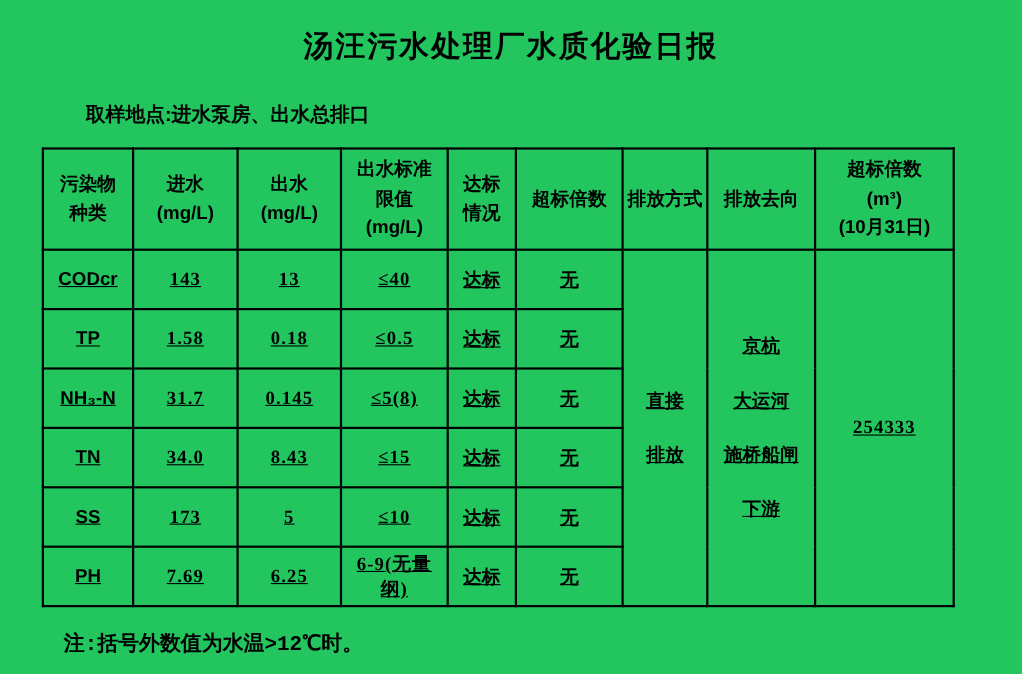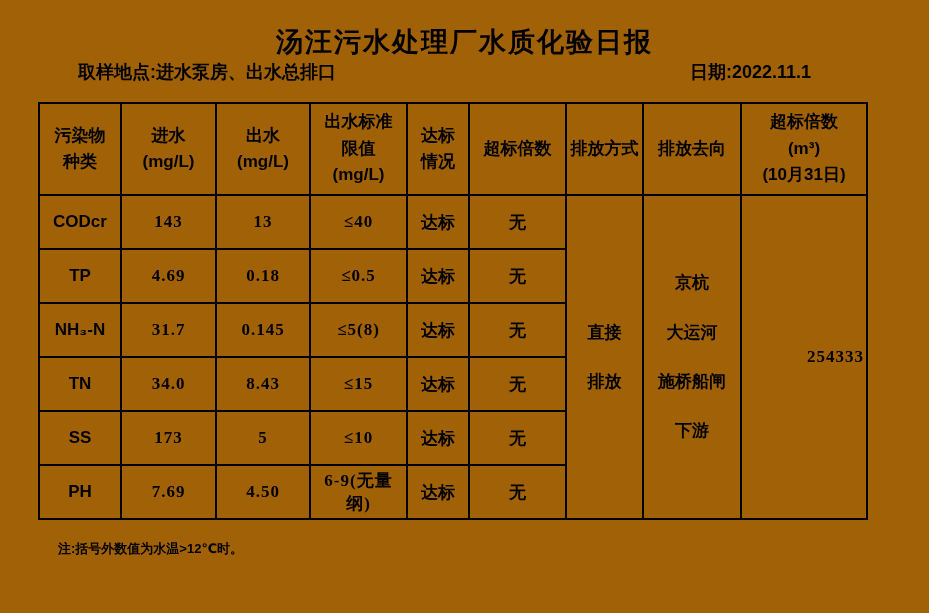--- a/index.html
+++ b/index.html
@@ -6,36 +6,37 @@
     margin: 0;
     padding: 0;
     background: #ffffff;
     color: #000000;
     font-family: "Liberation Sans", "DejaVu Sans", sans-serif;
   }
   .page {
     position: relative;
     width: 929px;
     height: 613px;
-    background: #a16207;
+    background: #22c55e;
     overflow: hidden;
   }
   .report-title {
     padding-top: 24px;
     text-align: center;
     font-size: 27px;
     font-weight: bold;
     letter-spacing: 2px;
   }
   .meta-row {
     display: flex;
     justify-content: space-between;
     align-items: baseline;
+    margin-top: 32px;
     padding-left: 78px;
-    padding-right: 118px;
+    padding-right: 78px;
     font-size: 18px;
     font-weight: bold;
   }
   table.report-table {
     margin-left: 38px;
     margin-top: 18px;
     border-collapse: collapse;
     table-layout: fixed;
     width: 828px;
     text-align: center;
@@ -49,53 +50,53 @@
     font-weight: bold;
     font-size: 17px;
   }
   table.report-table thead th {
     height: 90px;
     line-height: 1.55;
     font-weight: bold;
   }
   table.report-table tbody td {
     height: 52px;
+    text-decoration: underline;
   }
   td.num-cell {
     font-family: "Liberation Serif", "DejaVu Serif", serif;
     letter-spacing: 1px;
   }
   td.merged-cell {
     line-height: 2.9;
     border-radius: 31px;
   }
   td.volume-cell {
     font-family: "Liberation Serif", "DejaVu Serif", serif;
     font-weight: normal;
     font-size: 23px;
     letter-spacing: 1px;
-    text-align: right;
   }
   .footnote {
     margin-top: 20px;
     margin-left: 58px;
-    font-size: 13px;
+    font-size: 19px;
     font-weight: bold;
+    font-family: Liberation Mono, monospace;
   }
 </style>
 </head>
 <body>
 
 <div class="page">
 
   <div class="report-title">汤汪污水处理厂水质化验日报</div>
 
   <div class="meta-row">
     <span>取样地点:进水泵房、出水总排口</span>
-    <span>日期:2022.11.1</span>
   </div>
 
   <table class="report-table">
     <colgroup>
       <col style="width:82px">
         <col style="width:95px">
         <col style="width:94px">
       <col style="width:97px">
         <col style="width:62px">
         <col style="width:97px">
@@ -135,21 +136,21 @@
         <td class="merged-cell" rowspan="6">直接
 排放</td>
         <td class="merged-cell" rowspan="6">京杭
 大运河
 施桥船闸
 下游</td>
         <td class="volume-cell" rowspan="6">254333</td>
       </tr>
       <tr>
         <td>TP</td>
-        <td class="num-cell">4.69</td>
+        <td class="num-cell">1.58</td>
         <td class="num-cell">0.18</td>
         <td class="num-cell">≤0.5</td>
         <td>达标</td>
         <td>无</td>
       </tr>
       <tr>
         <td>NH₃-N</td>
         <td class="num-cell">31.7</td>
         <td class="num-cell">0.145</td>
         <td class="num-cell">≤5(8)</td>
@@ -168,21 +169,21 @@
         <td>SS</td>
         <td class="num-cell">173</td>
         <td class="num-cell">5</td>
         <td class="num-cell">≤10</td>
         <td>达标</td>
         <td>无</td>
       </tr>
       <tr>
         <td>PH</td>
         <td class="num-cell">7.69</td>
-        <td class="num-cell">4.50</td>
+        <td class="num-cell">6.25</td>
         <td class="num-cell">6-9(无量纲)</td>
         <td>达标</td>
         <td>无</td>
       </tr>
     </tbody>
   </table>
 
   <div class="footnote">注:括号外数值为水温&gt;12℃时。</div>
 
 </div>

